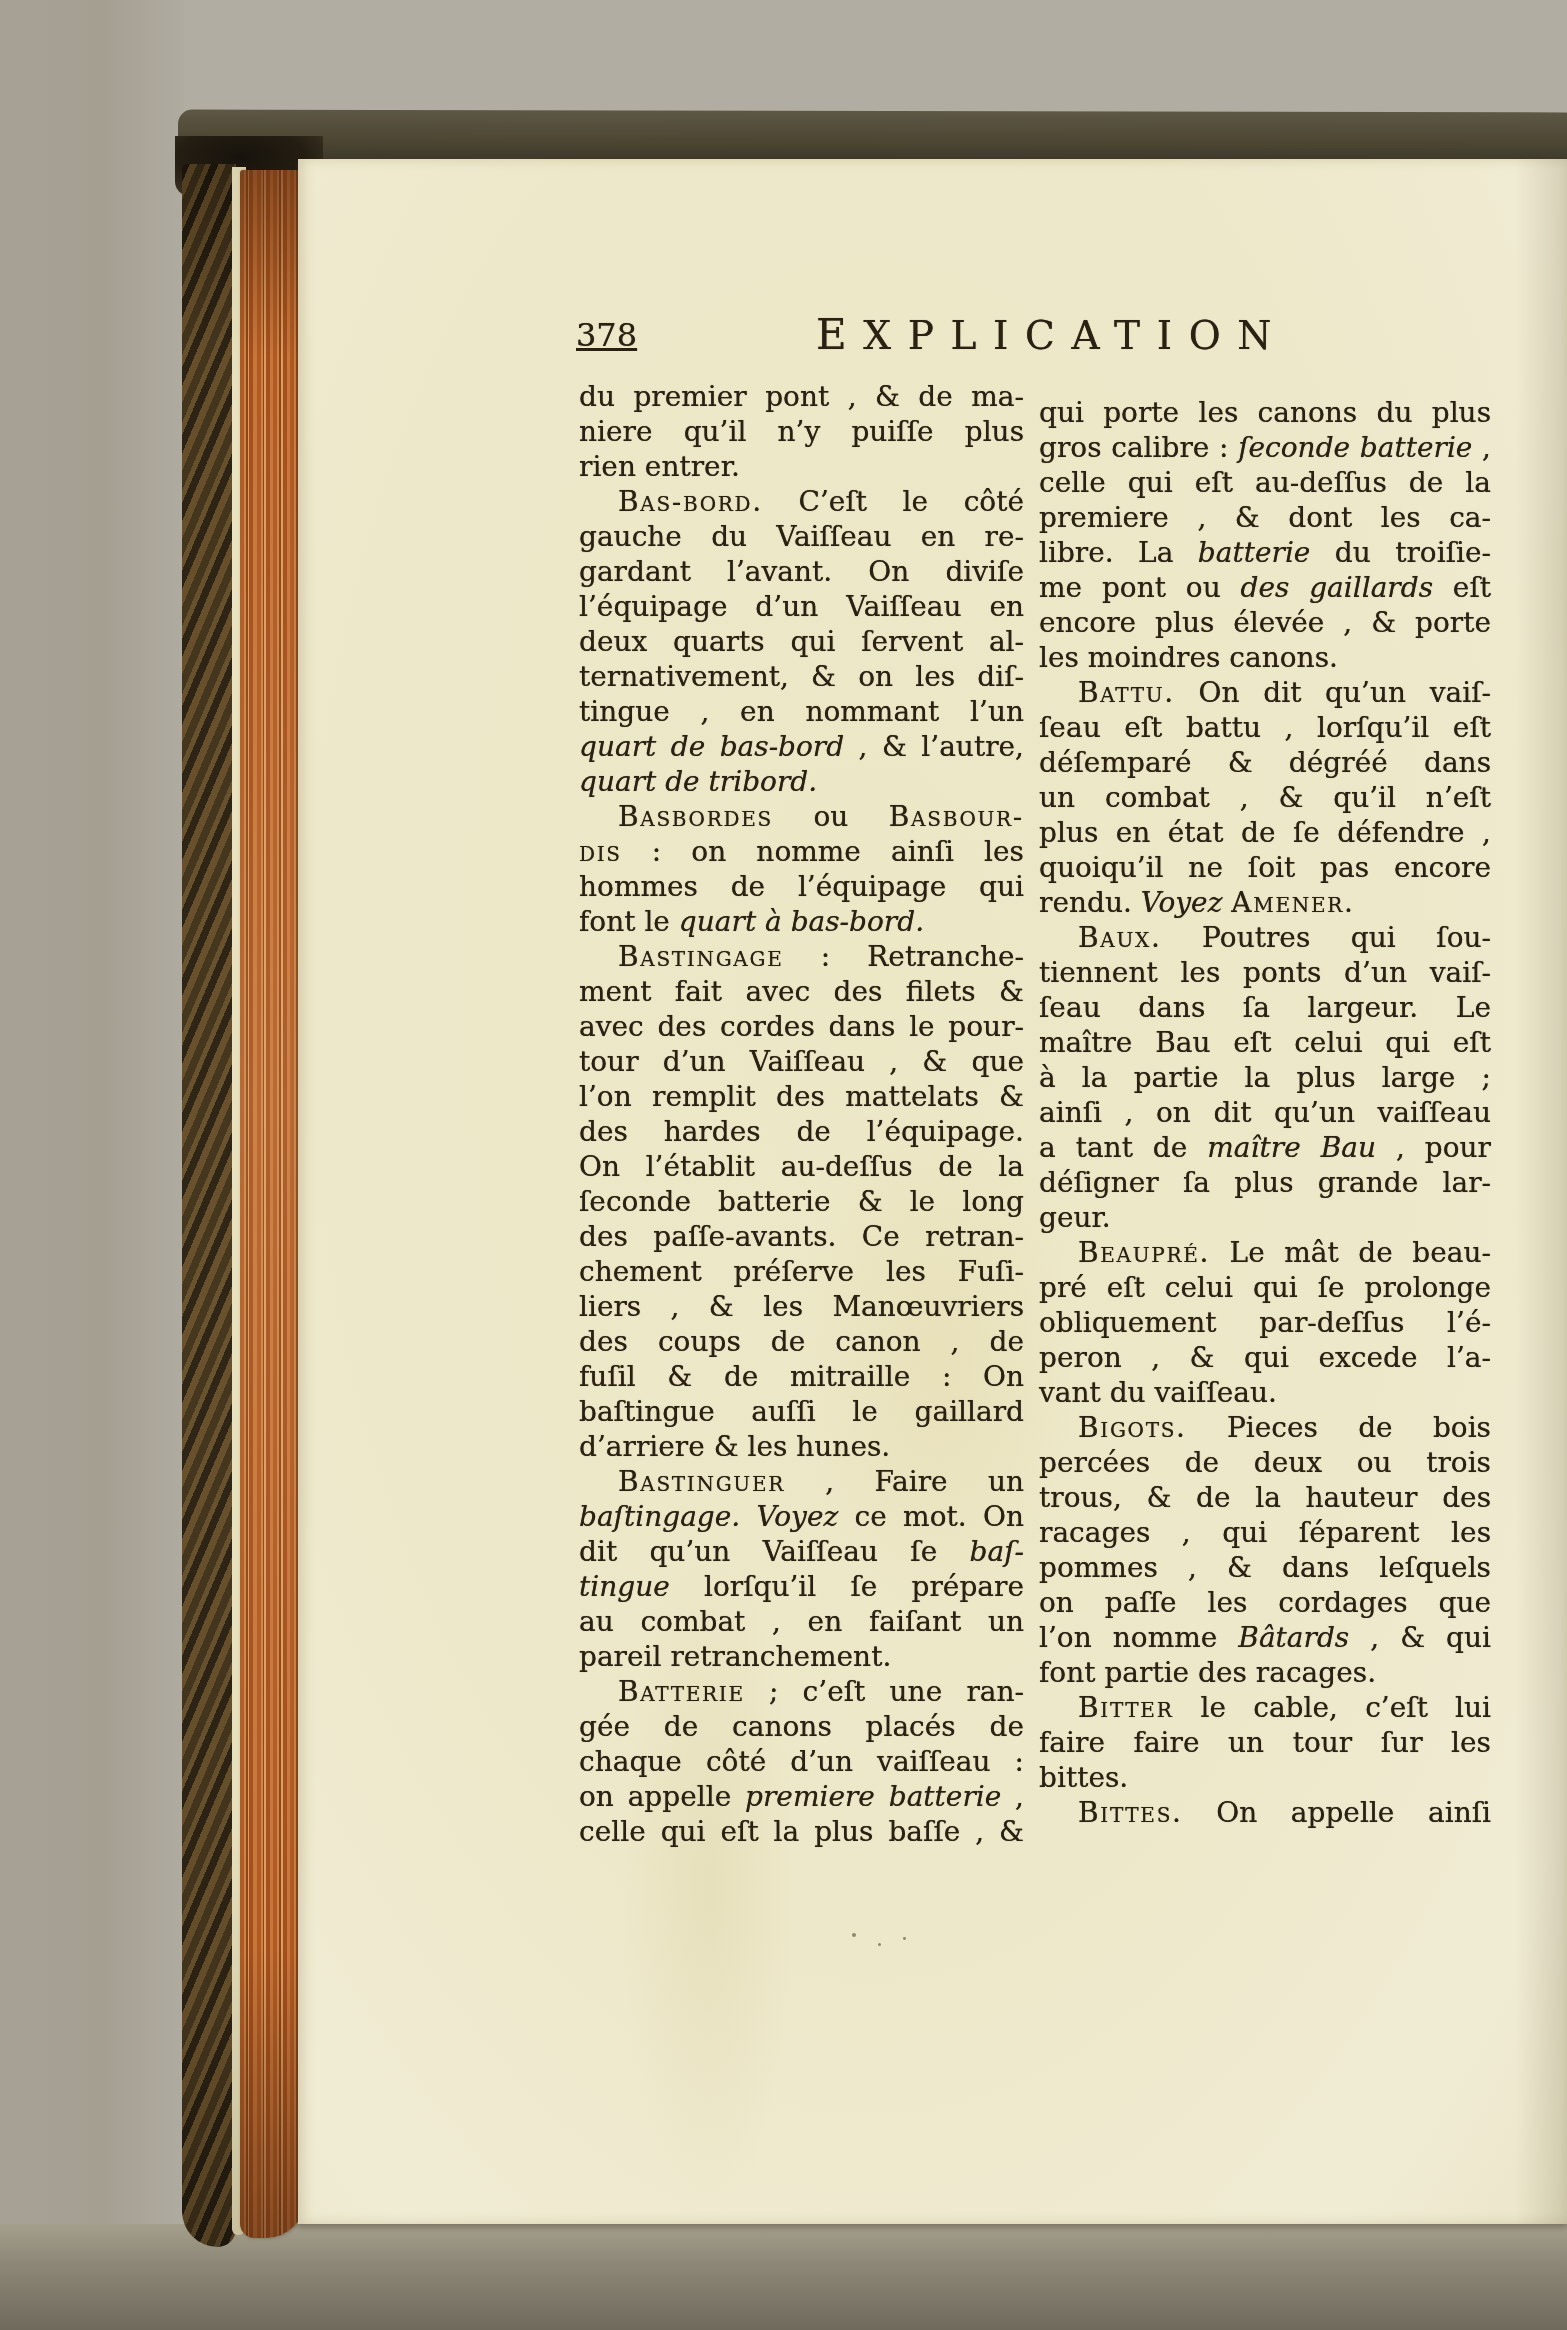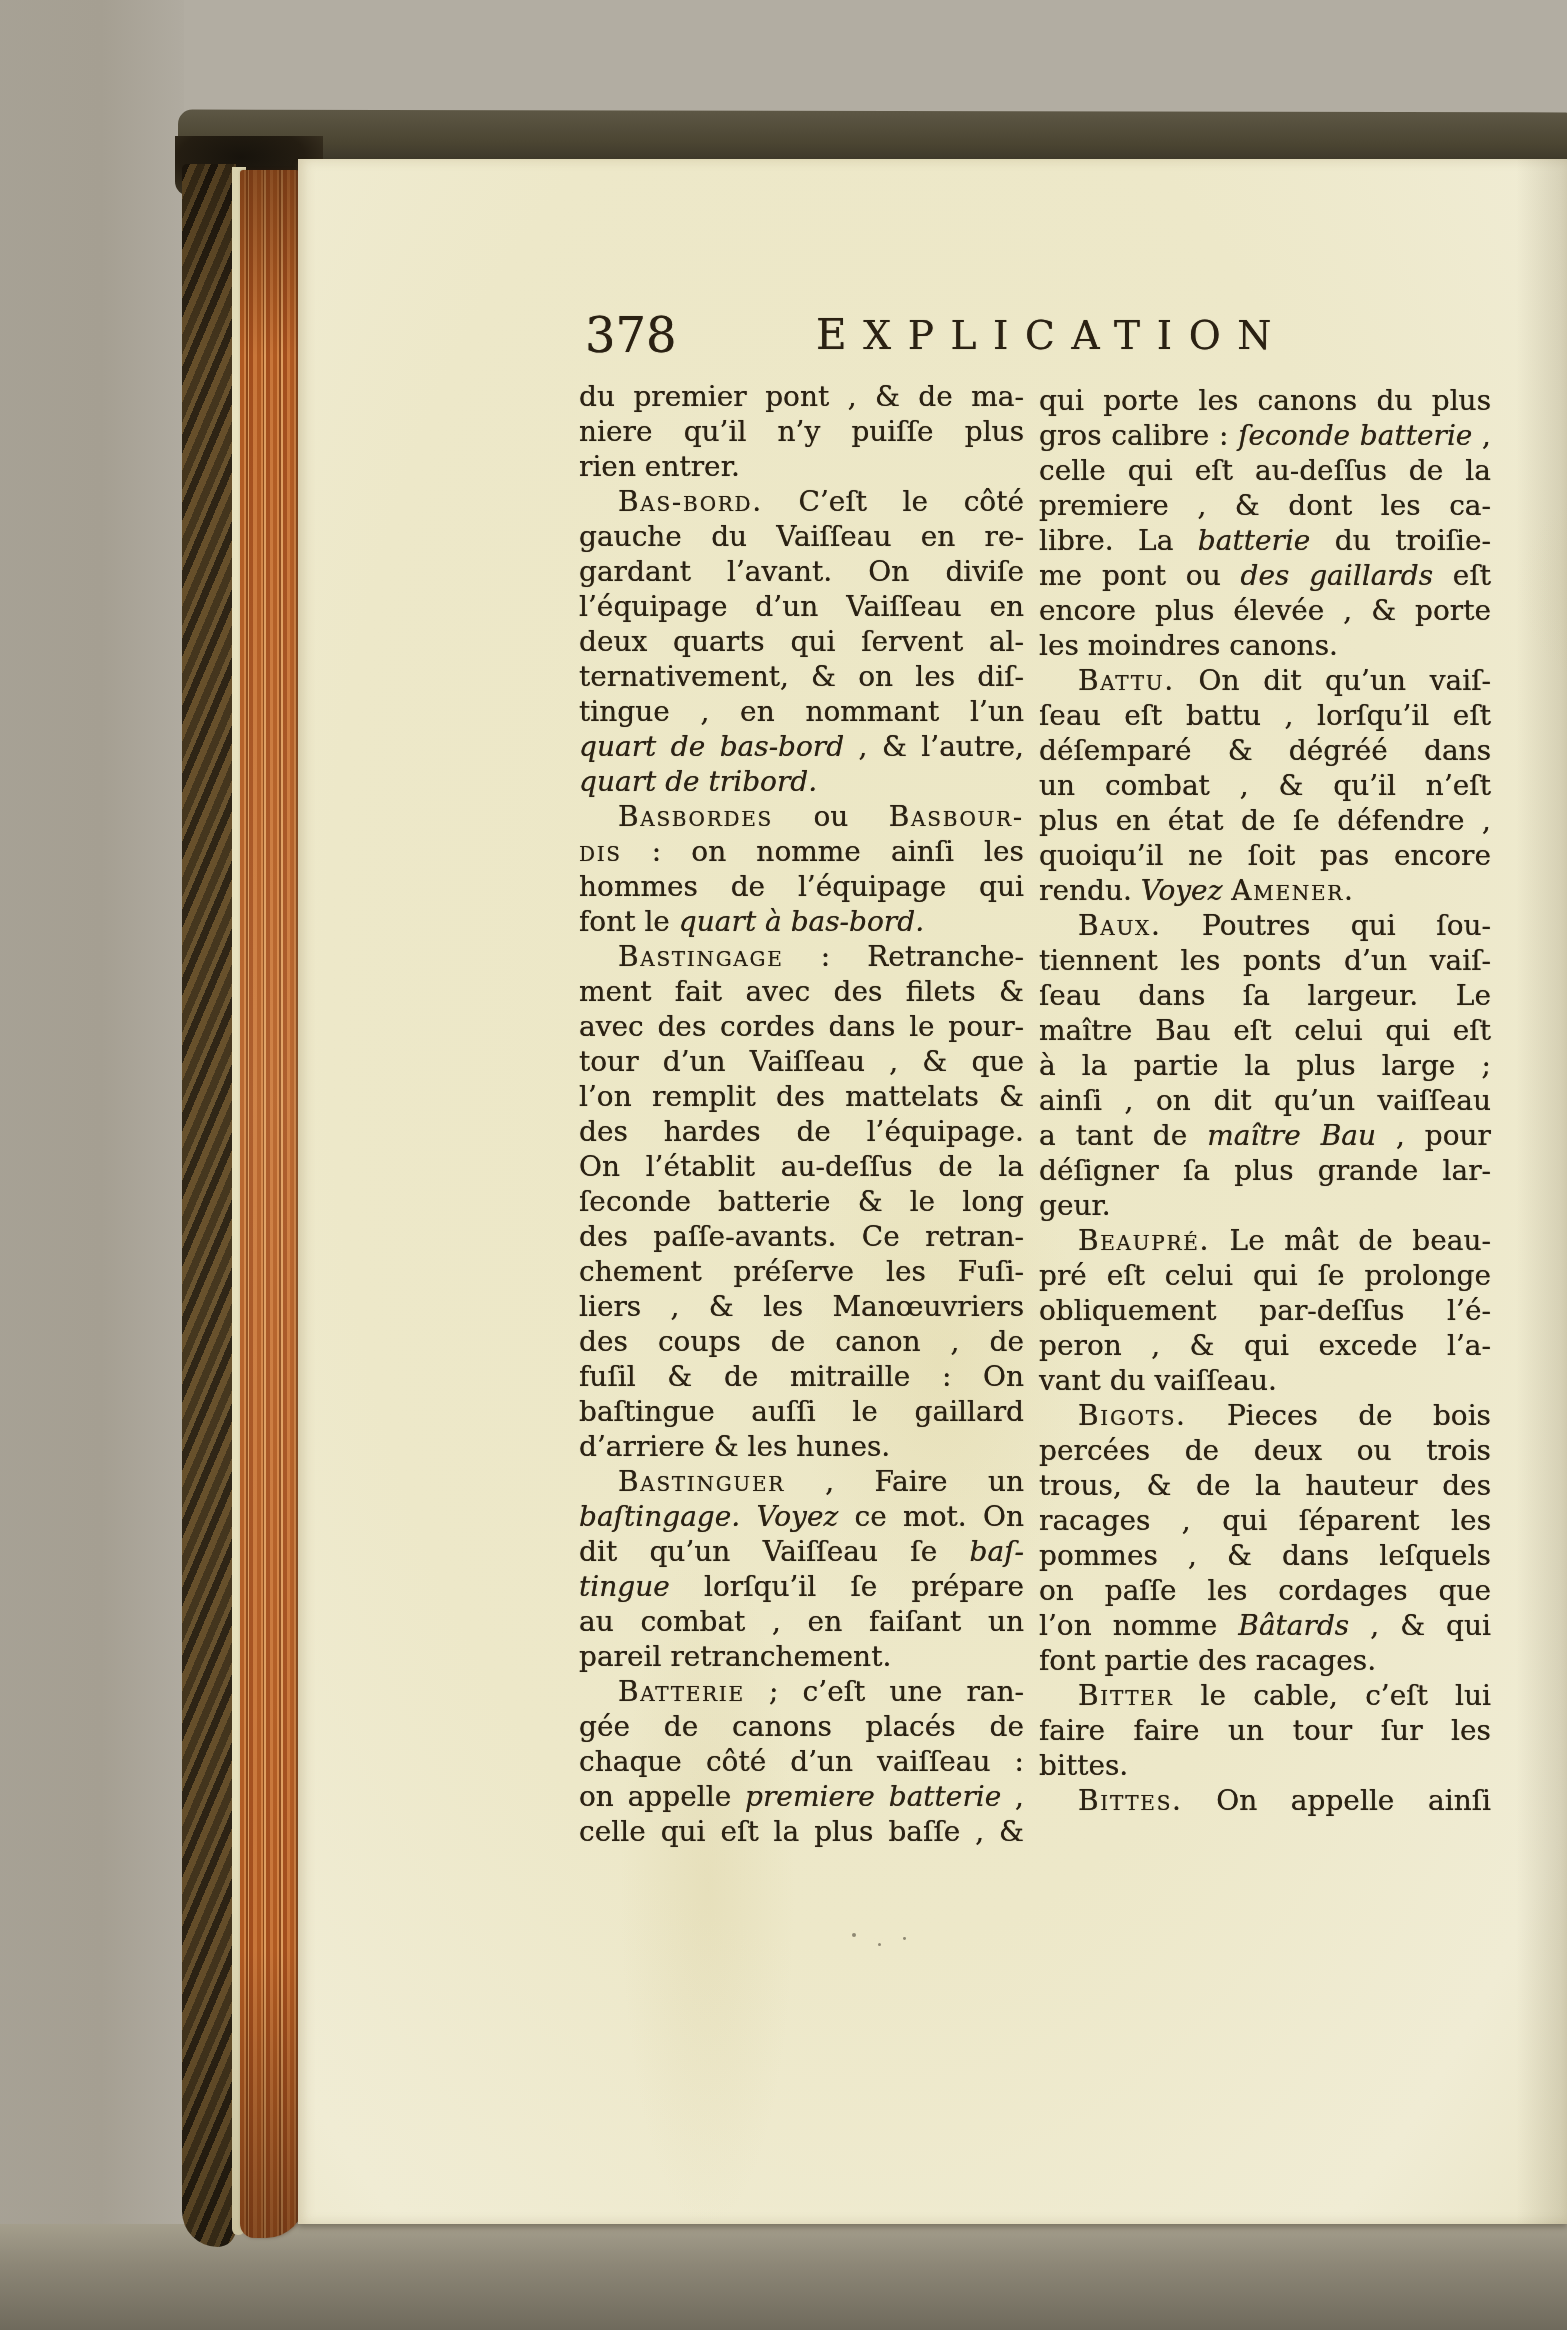--- a/index.html
+++ b/index.html
@@ -49,27 +49,27 @@
   .stain.s2{left:321px;top:1382px;width:177px;height:691px;
     background:radial-gradient(ellipse,rgba(190,173,106,0.14),rgba(190,173,106,0) 70%);}
   .stain.s3{left:1216px;top:310px;width:310px;height:238px;
     background:radial-gradient(ellipse,rgba(214,203,148,0.13),rgba(214,203,148,0) 70%);}
   .speck{position:absolute;border-radius:50%;background:#3f382b;opacity:0.55;}
   .speck.k1{left:852px;top:1933px;width:4.4px;height:4.4px;}
   .speck.k2{left:878px;top:1943px;width:3.3px;height:3.3px;}
   .speck.k3{left:903px;top:1937px;width:2.8px;height:2.8px;}
   
   .ink{color:#2a2113;text-shadow:0 0 0.7px rgba(42,33,19,0.8);}
-  .pageno{position:absolute;left:287px;top:154px;font-size:48px;line-height:44px;}
+  .pageno{position:absolute;left:278px;top:154px;font-size:32px;line-height:44px;text-decoration:underline;}
   .running-title{position:absolute;left:518px;top:153px;font-size:39px;line-height:46px;
     letter-spacing:16.6px;white-space:nowrap;display:block;}
   .running-title::first-letter{font-size:42px;letter-spacing:16.6px;}
   .col{position:absolute;}
   .col-left{left:281px;top:220px;width:445px;}
-  .col-right{left:741px;top:224px;width:452px;}
+  .col-right{left:741px;top:236px;width:452px;}
   .line{font-size:28px;line-height:35px;height:35px;
     text-align:justify;text-align-last:justify;overflow:visible;white-space:normal;}
   .line.end{text-align-last:left;}
   .line.ind{text-indent:39px;}
   .line span.p{font-style:normal;}
   .line span.it{font-style:italic;}
   .line span.sc{font-variant:small-caps;letter-spacing:1.7px;}
 </style>
 </head>
 <body>

